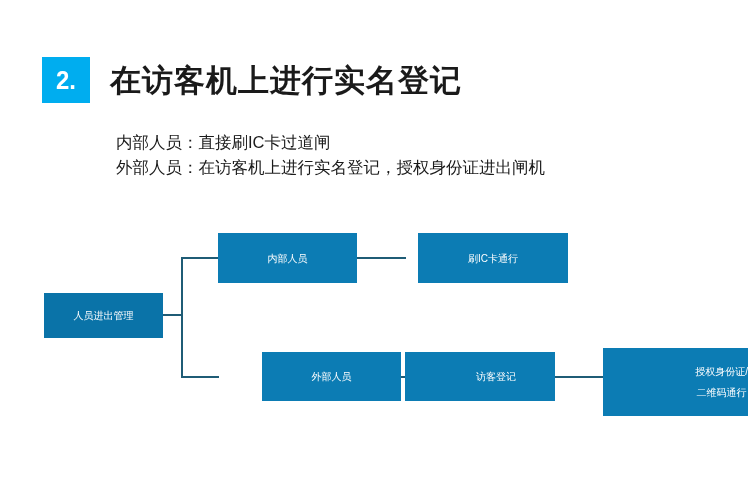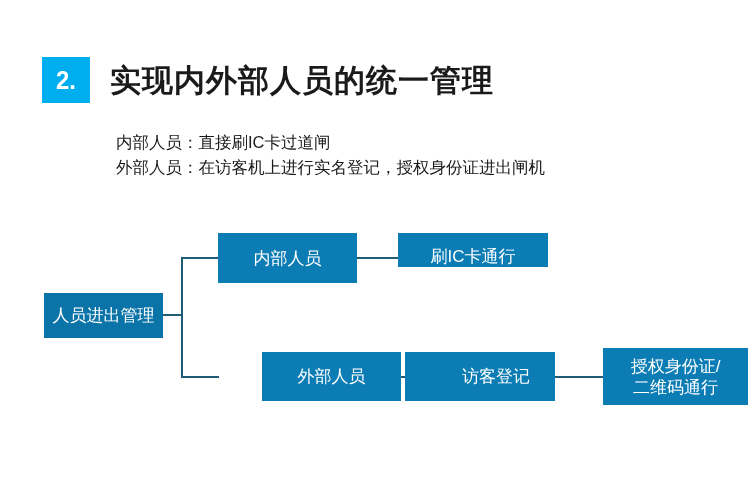--- a/index.html
+++ b/index.html
@@ -71,41 +71,41 @@
     position: absolute;
     left: 0;
     top: 0;
     width: 750px;
     height: 480px;
   }
   .node {
     position: absolute;
     background: #0C7CB4;
     color: #ffffff;
-    font-size: 17px;
+    font-size: 10px;
     display: flex;
     align-items: center;
     justify-content: center;
     text-align: center;
     line-height: 21px;
     box-sizing: border-box;
   }
   .node.root {
     background: #0A73A8;
   }
   .node .node-label {
     display: block;
   }
 
   #node-root      { left: 44px;  top: 293px; width: 119px; height: 45px; }
   #node-internal  { left: 218px; top: 233px; width: 139px; height: 50px; }
-  #node-iccard    { left: 398px; top: 233px; width: 150px; height: 34px; align-items: flex-end; }
+  #node-iccard    { left: 418px; top: 233px; width: 150px; height: 50px; }
   #node-external  { left: 218px; top: 352px; width: 139px; height: 49px; margin-left: 44px; }
   #node-visitor   { left: 405px; top: 352px; width: 150px; height: 49px; padding-left: 32px; }
-  #node-auth      { left: 603px; top: 348px; width: 145px; height: 57px; }
+  #node-auth      { left: 603px; top: 348px; width: 145px; height: 68px; justify-content: flex-end; }
 
   .connector {
     position: absolute;
     background: #1F5C76;
   }
   .conn-h { height: 1.5px; }
   .conn-v { width: 1.5px; }
 
   
   #conn-root-stub   { left: 163px; top: 314px;  width: 19px;  }
@@ -120,21 +120,21 @@
 </style>
 </head>
 <body>
 
 <div id="slide">
 
   <div id="number-badge">
     <span class="badge-text">2.</span>
   </div>
 
-  <div id="slide-title">实现内外部人员的统一管理</div>
+  <div id="slide-title">在访客机上进行实名登记</div>
 
   <div id="body-text">
     <div class="body-line">内部人员：直接刷IC卡过道闸</div>
     <div class="body-line">外部人员：在访客机上进行实名登记，授权身份证进出闸机</div>
   </div>
 
   <div id="diagram">
 
     <div class="connector conn-h" id="conn-root-stub"></div>
     <div class="connector conn-v" id="conn-bracket-v"></div>

